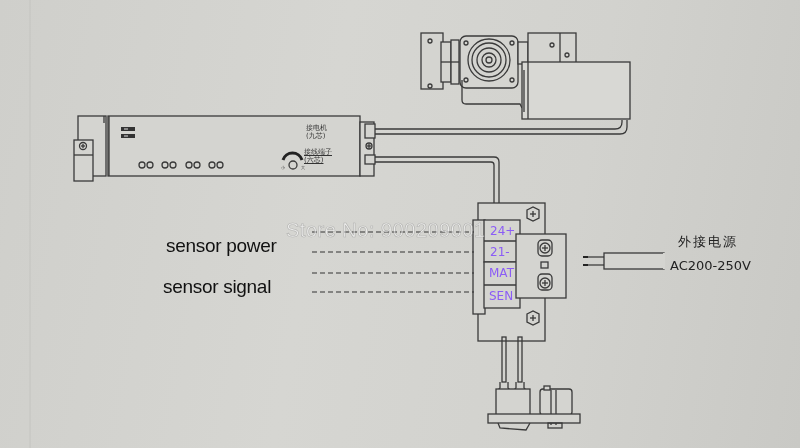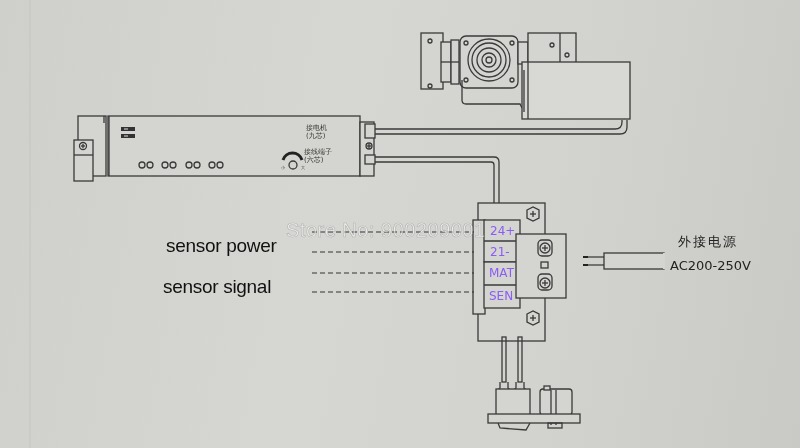--- a/index.html
+++ b/index.html
@@ -183,21 +183,21 @@
     <rect class="lnf" x="488" y="414" width="92" height="9"></rect>
     <path class="ln" d="M498 423 L500 428 L526 430 L530 423"></path>
     <rect class="ln" x="548" y="423" width="14" height="5"></rect>
   </g>
 </svg>
 
 <div class="cjk-small" style="left:306px;top:124px;width:36px;">
   <div>接电机</div>
   <div>(九芯)</div>
 </div>
-<div class="cjk-small" style="left:304px;top:148px;width:40px;">
+<div class="cjk-small" style="left:304px;top:148px;width:40px;text-decoration:underline;">
   <div>接线端子</div>
   <div>(六芯)</div>
 </div>
 
 <span class="term" style="left:490px;top:224px;">24+</span>
 <span class="term" style="left:490px;top:245px;">21-</span>
 <span class="term" style="left:489px;top:266px;">MAT</span>
 <span class="term" style="left:489px;top:289px;">SEN</span>
 
 <span class="label big" style="left:166px;top:227px;">sensor power</span>

